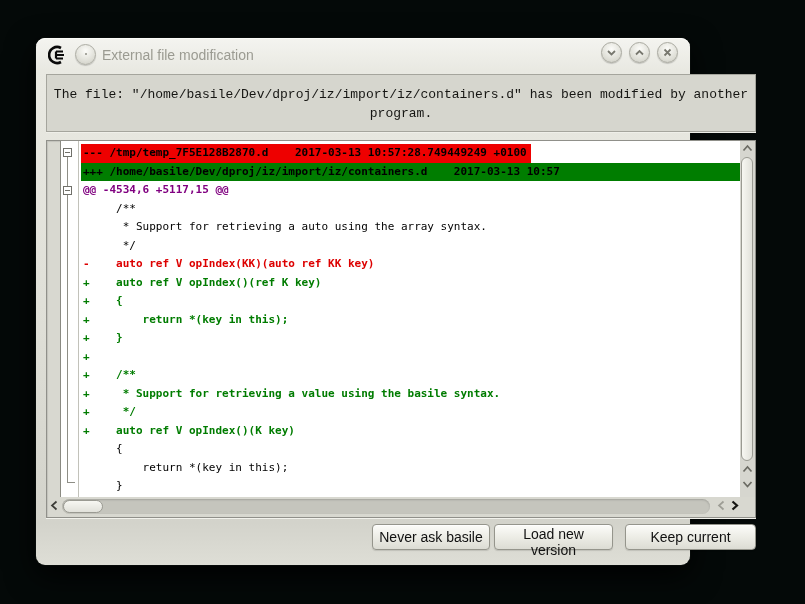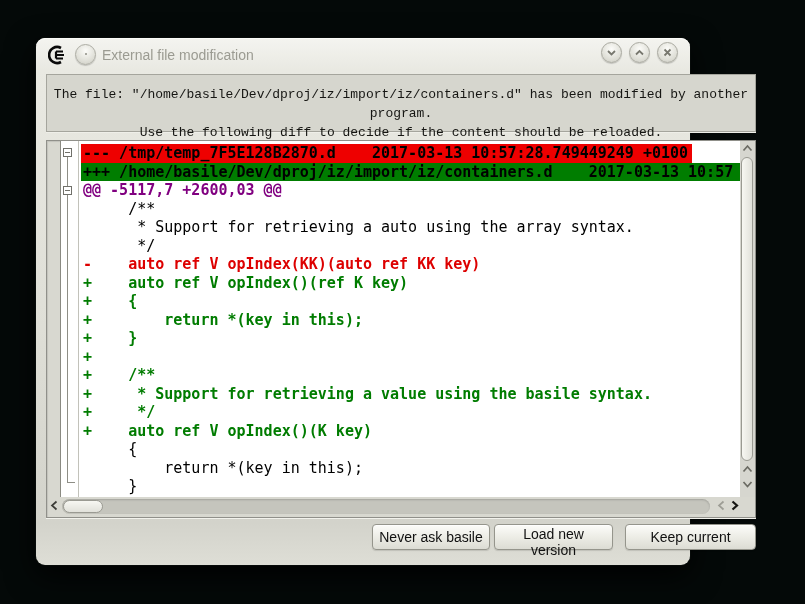--- a/index.html
+++ b/index.html
@@ -48,21 +48,21 @@
   .foldline { position:absolute; left:6px; top:16px; width:1px; height:325px; background:#8e8e86; }
   .foldtick { position:absolute; left:6px; top:341px; width:8px; height:1px; background:#8e8e86; }
   .foldbox { position:absolute; left:2px; width:9px; height:9px; background:#fff;
              border:1px solid #70706a; }
   .foldbox::after { content:''; position:absolute; left:1px; right:1px; top:3px; height:1px;
                     background:#70706a; }
   .fb1 { top:7px; } .fb2 { top:45px; }
 
   .code { position:absolute; left:20px; top:3px; right:0; bottom:0; overflow:hidden; }
   .line { height:18.5px; line-height:18.5px; white-space:pre;
-          font-family:"DejaVu Sans Mono", monospace; font-size:15px; color:#000; }
+          font-family:"DejaVu Sans Mono", monospace; font-size:11px; color:#000; }
   .linetext { display:inline-block; height:100%; padding:0 4px 0 2px; }
   .line.file-del .linetext { background:var(--removed_bg); font-weight:bold; }
   .line.file-add .linetext { background:var(--added_bg); font-weight:bold; min-width:100%; }
   .line.hunk { color:var(--hunk_text); font-weight:bold; }
   .line.del  { color:var(--removed_text); font-weight:bold; }
   .line.add  { color:var(--added_text); font-weight:bold; }
   .line.ctx  { color:var(--context_text); }
 
   
   .vscroll { position:absolute; right:0; top:0; width:15px; height:356px; background:#d6d6cf; }
@@ -120,35 +120,34 @@
         <div class="wbtn">
           <svg width="11" height="11" viewBox="0 0 11 11">
             <path d="M2.5 2.5 L8.5 8.5 M8.5 2.5 L2.5 8.5" fill="none" stroke="#77776e" stroke-width="1.8"></path>
           </svg>
         </div>
       </div>
     </div>
 
     <div class="msgbox">
       <div>The file: "/home/basile/Dev/dproj/iz/import/iz/containers.d" has been modified by another program.</div>
-      <div>Use the following diff to decide if the content should be reloaded.</div>
     </div>
 
     <div class="diffpanel">
       <div class="editor">
         <div class="gutter">
           <div class="foldline"></div>
           <div class="foldtick"></div>
           <div class="foldbox fb1"></div>
           <div class="foldbox fb2"></div>
         </div>
         <div class="code">
             <div class="line file-del"><span class="linetext">--- /tmp/temp_7F5E128B2870.d    2017-03-13 10:57:28.749449249 +0100</span></div>
             <div class="line file-add"><span class="linetext">+++ /home/basile/Dev/dproj/iz/import/iz/containers.d    2017-03-13 10:57</span></div>
-            <div class="line hunk"><span class="linetext">@@ -5117,7 +2600,03 @@</span></div>
+            <div class="line hunk"><span class="linetext">@@ -4534,6 +5117,15 @@</span></div>
             <div class="line ctx"><span class="linetext">     /**</span></div>
             <div class="line ctx"><span class="linetext">      * Support for retrieving a auto using the array syntax.</span></div>
             <div class="line ctx"><span class="linetext">      */</span></div>
             <div class="line del"><span class="linetext">-    auto ref V opIndex(KK)(auto ref KK key)</span></div>
             <div class="line add"><span class="linetext">+    auto ref V opIndex()(ref K key)</span></div>
             <div class="line add"><span class="linetext">+    {</span></div>
             <div class="line add"><span class="linetext">+        return *(key in this);</span></div>
             <div class="line add"><span class="linetext">+    }</span></div>
             <div class="line add"><span class="linetext">+</span></div>
             <div class="line add"><span class="linetext">+    /**</span></div>

